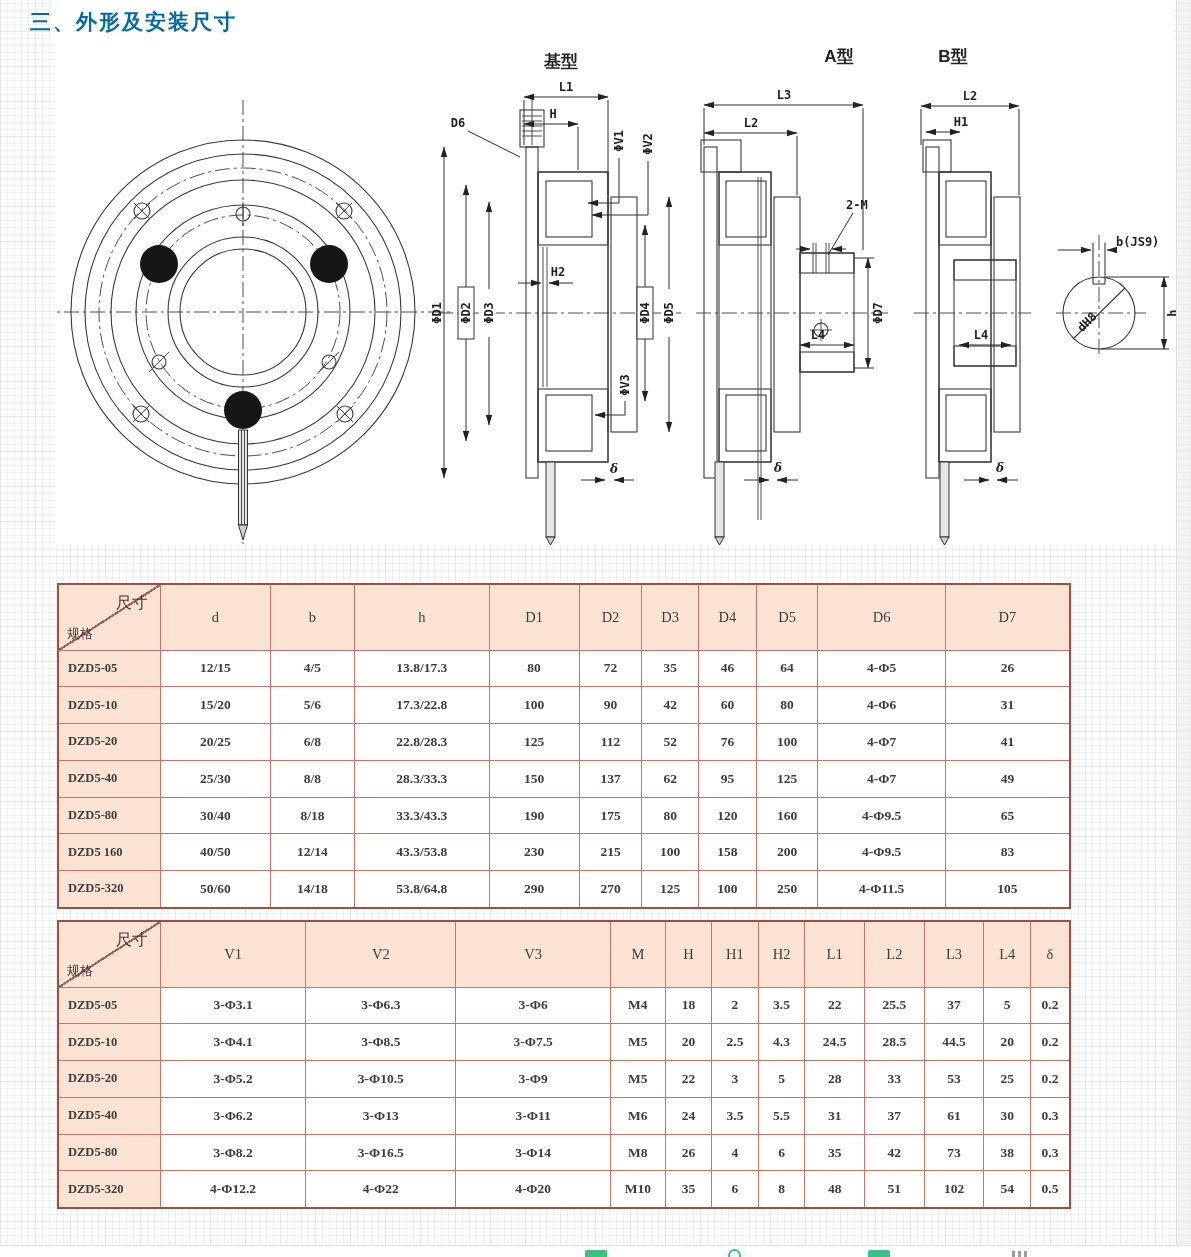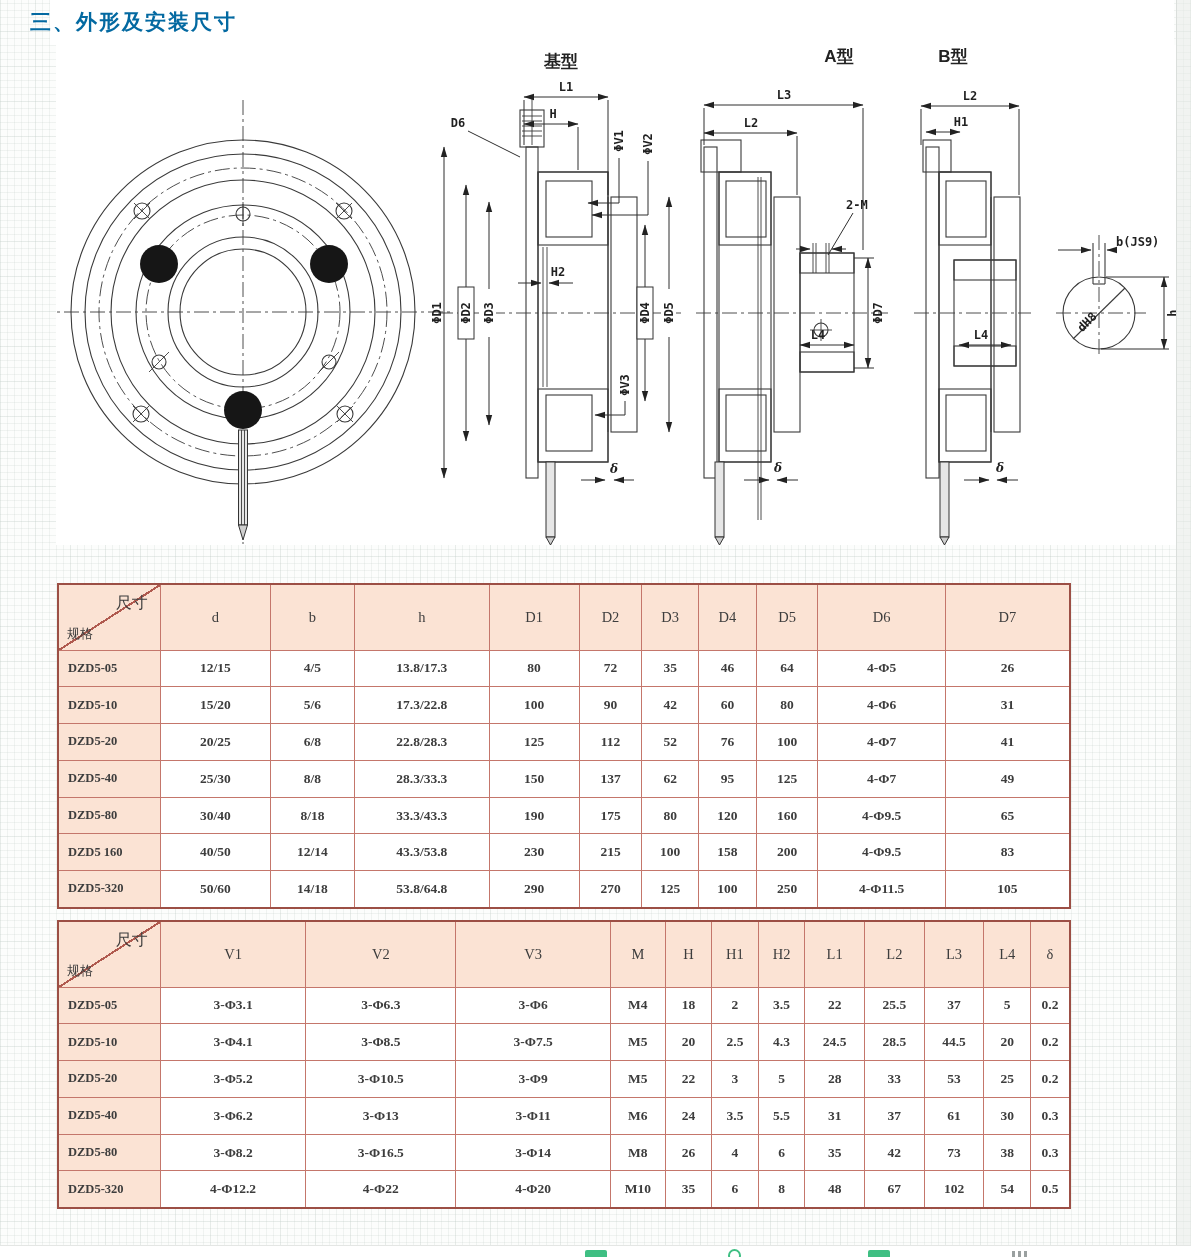--- a/index.html
+++ b/index.html
@@ -537,21 +537,21 @@
       <tr>
         <th class="spec">DZD5-320</th>
         <td>4-Φ12.2</td>
         <td>4-Φ22</td>
         <td>4-Φ20</td>
         <td>M10</td>
         <td>35</td>
         <td>6</td>
         <td>8</td>
         <td>48</td>
-        <td>67</td>
+        <td>51</td>
         <td>102</td>
         <td>54</td>
         <td>0.5</td>
       </tr>
     </tbody>
 </table>
 
 <div class="right-edge"></div>
 <div class="right-band"></div>
 

